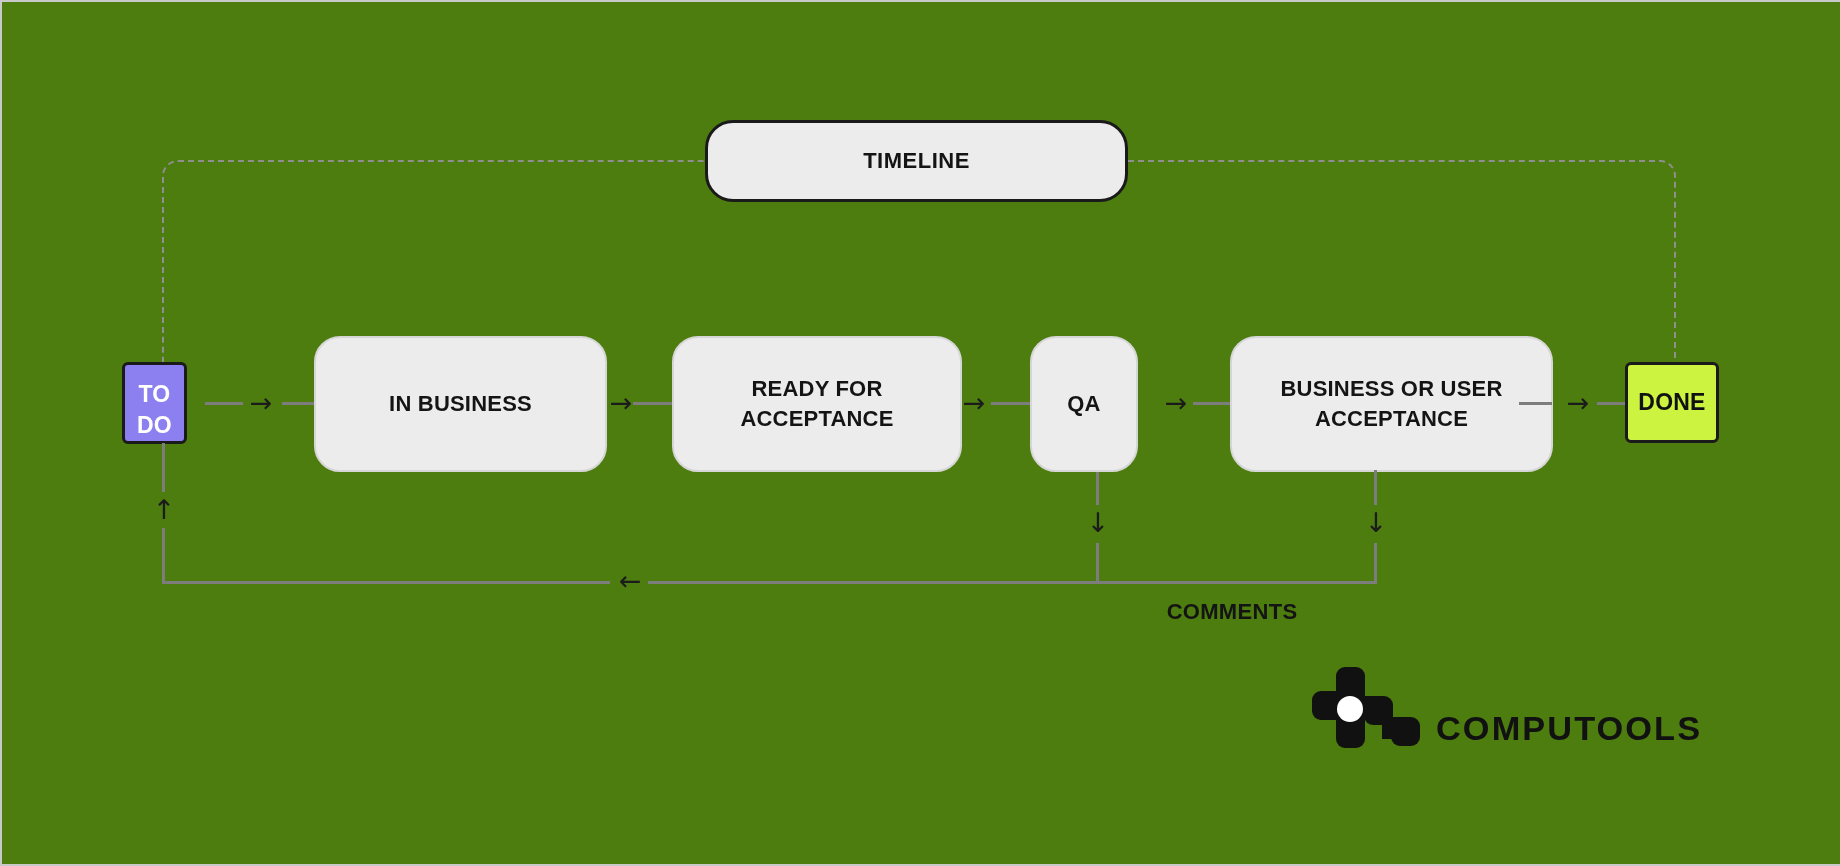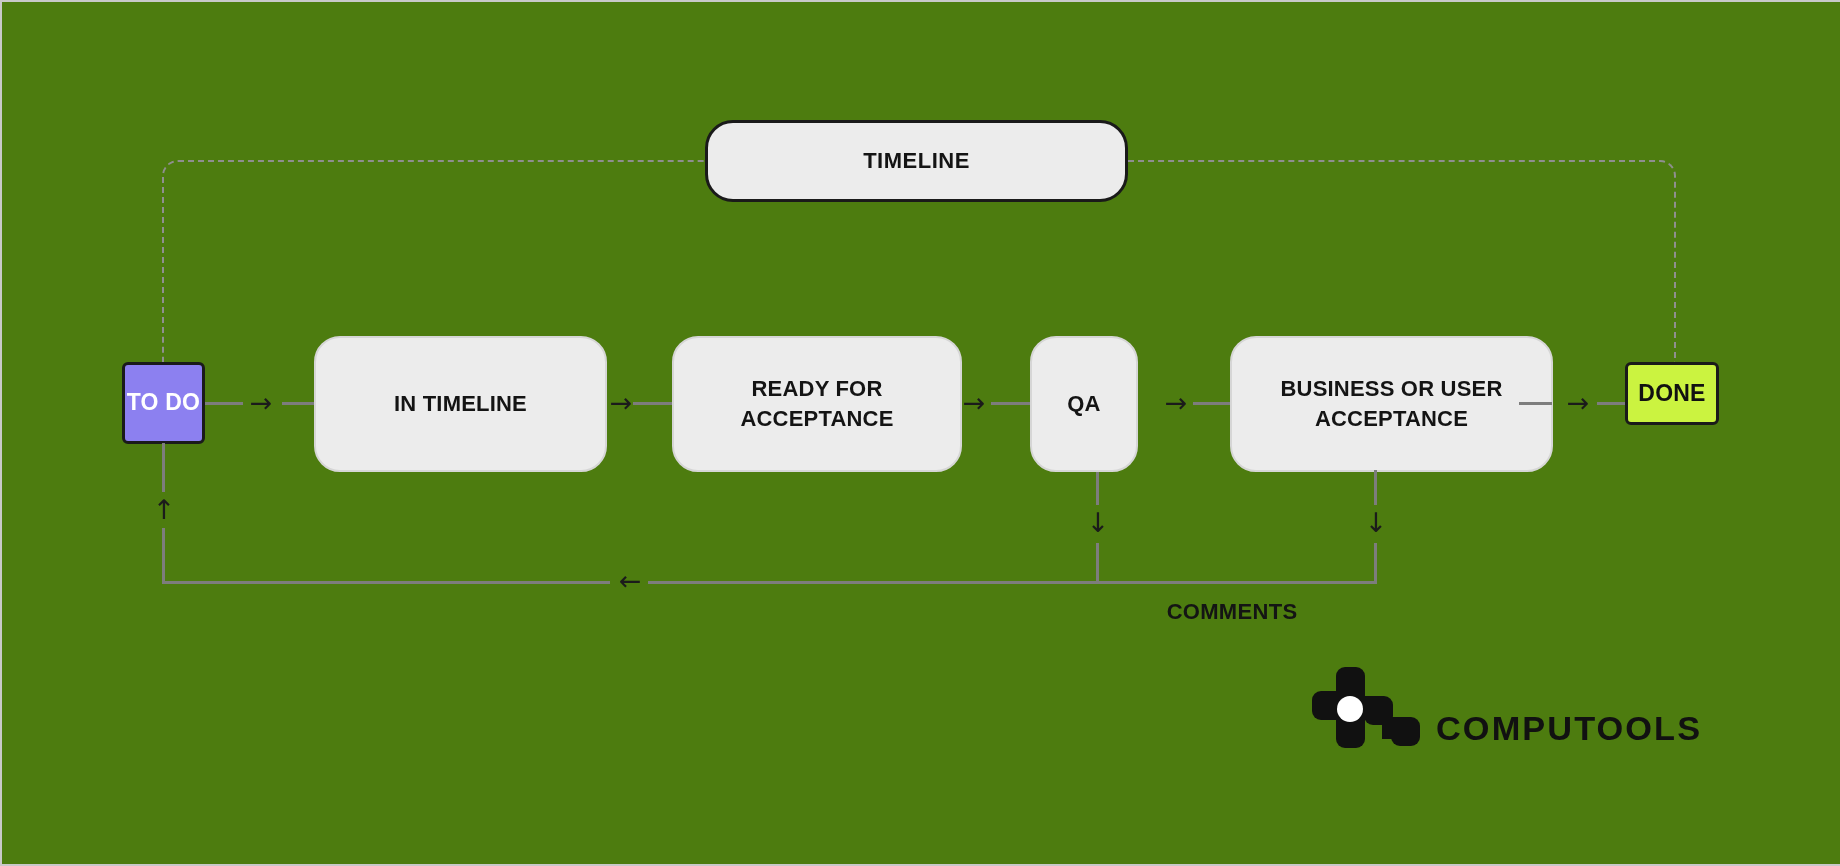--- a/index.html
+++ b/index.html
@@ -40,30 +40,30 @@
     position: absolute; box-sizing: border-box;
     display: flex; align-items: center; justify-content: center; text-align: center;
     color: #141414; font-size: 22px; font-weight: 600; line-height: 1.35;
     letter-spacing: 0.2px;
   }
   .stage.gray {
     background: var(--stage-fill); border: 2px solid var(--stage-border); border-radius: 26px;
     top: 336px; height: 136px; padding: 0 20px;
   }
   .stage.todo {
-    left: 122px; top: 362px; width: 83px; height: 82px;
+    left: 122px; top: 362px; width: 65px; height: 82px;
     background: var(--todo-fill); border: 3px solid var(--outline); border-radius: 6px;
-    color: #ffffff; font-size: 23px; padding: 0;
+    color: #ffffff; font-size: 23px; padding: 0; align-items: flex-end;
   }
   .stage.in-progress { left: 314px; width: 293px; }
   .stage.ready       { left: 672px; width: 290px; }
   .stage.qa          { left: 1030px; width: 108px; }
   .stage.business    { left: 1230px; width: 323px; }
   .stage.done {
-    left: 1625px; top: 362px; width: 94px; height: 63px;
+    left: 1625px; top: 362px; width: 94px; height: 81px;
     background: var(--done-fill); border: 3px solid var(--outline); border-radius: 6px;
     color: #111111; font-size: 23px;
   }
 
   
   .hline { position: absolute; height: 3px; background: var(--line); top: 402px; }
   .vline { position: absolute; width: 3px; background: var(--line); }
   .bline { position: absolute; height: 3px; background: var(--line); top: 581px; }
 
   
@@ -96,21 +96,21 @@
   <div class="dash-right"></div>
 
   <div class="timeline-box">
     <span>TIMELINE</span>
   </div>
 
   <div class="stage todo">
     <span>TO DO</span>
   </div>
   <div class="stage gray in-progress">
-    <span>IN TIMELINE</span>
+    <span>IN BUSINESS</span>
   </div>
   <div class="stage gray ready">
     <span>READY FOR ACCEPTANCE</span>
   </div>
   <div class="stage gray qa">
     <span>QA</span>
   </div>
   <div class="stage gray business">
     <span>BUSINESS OR USER ACCEPTANCE</span>
   </div>

